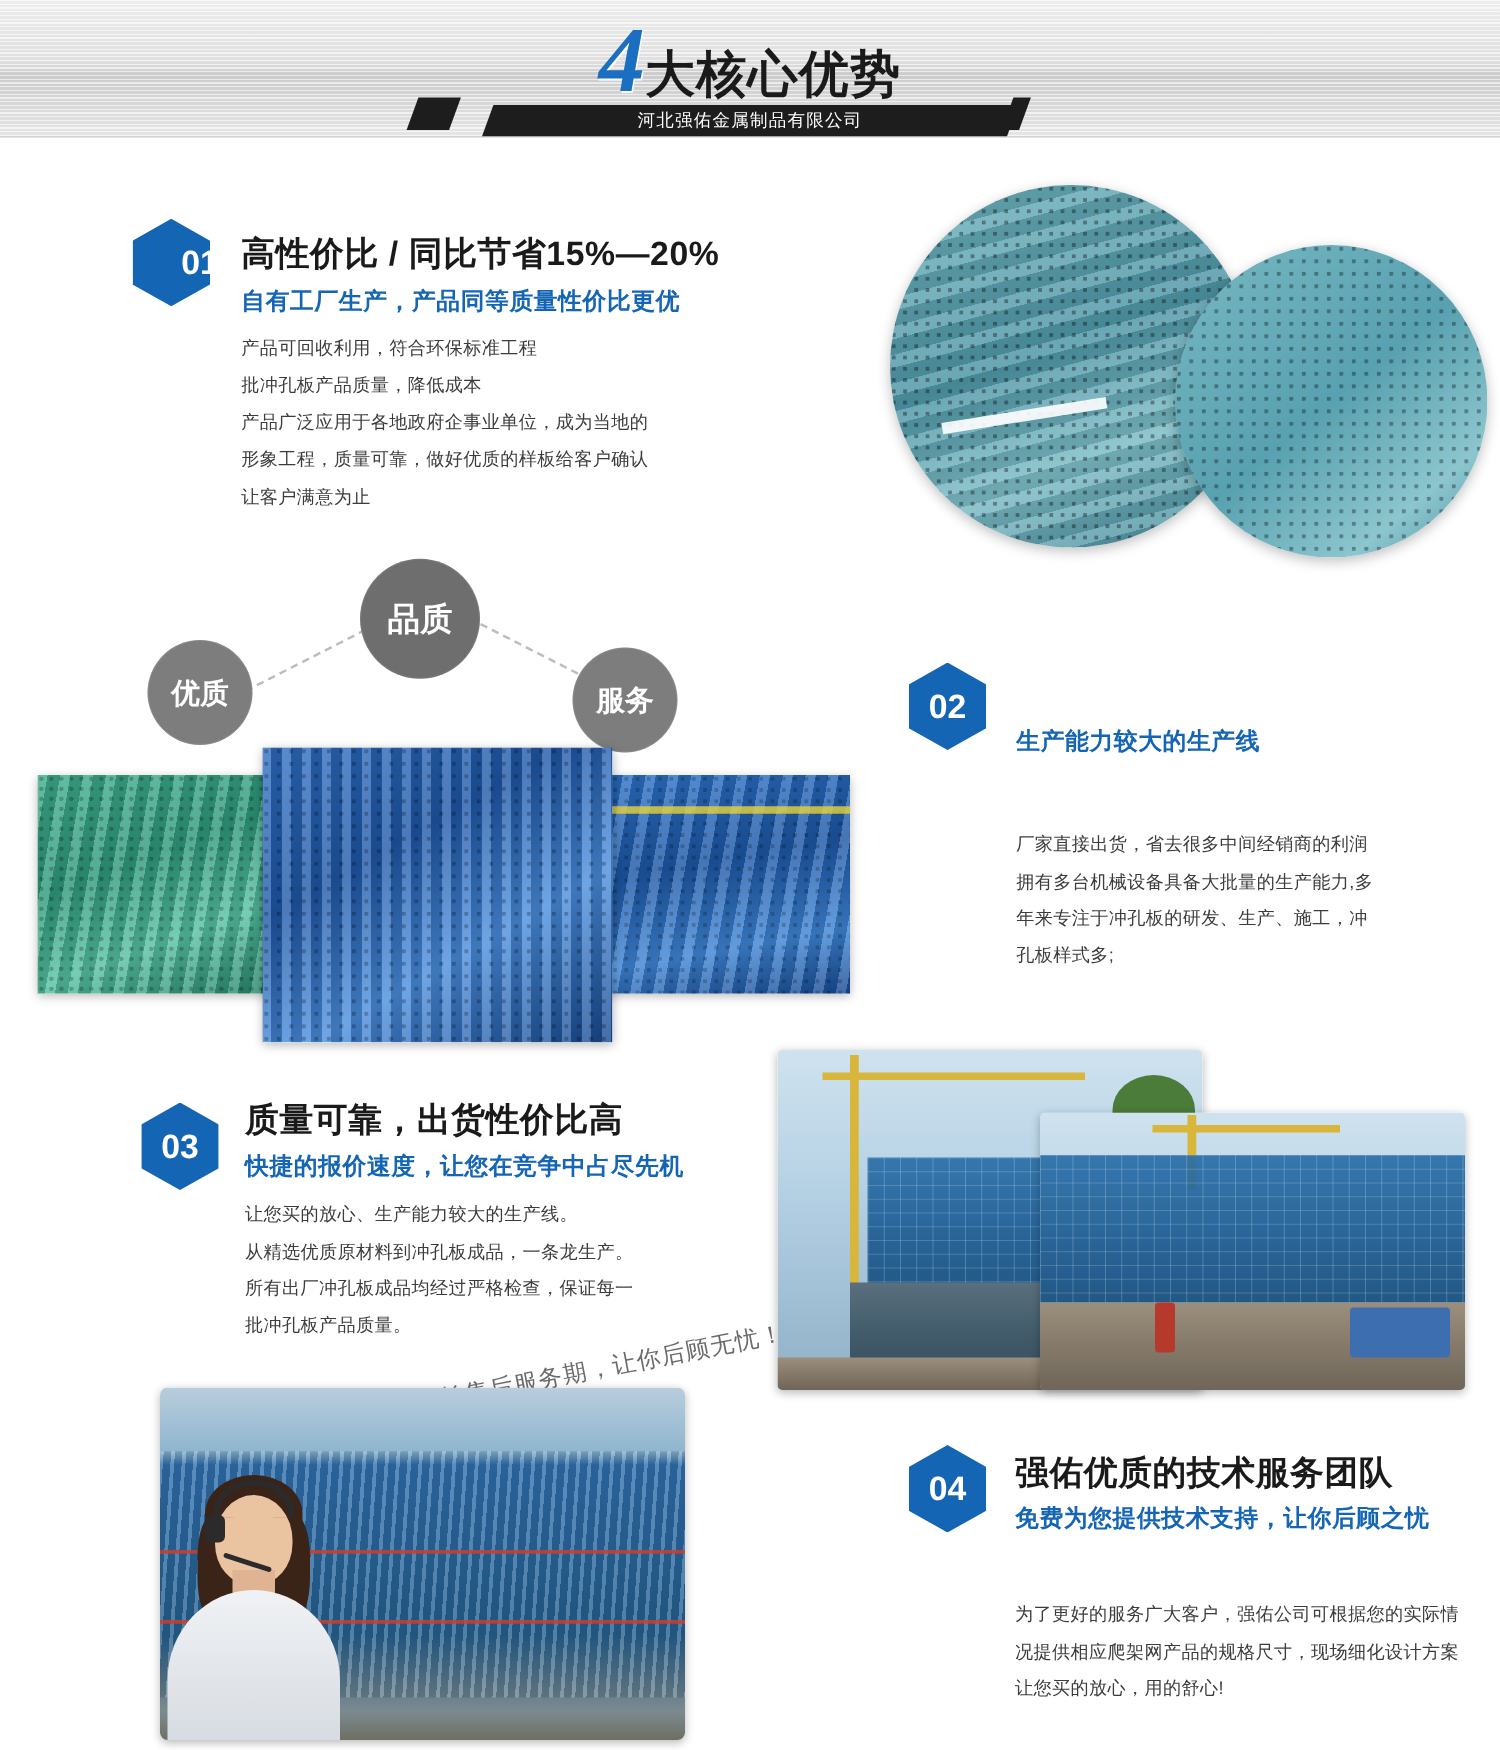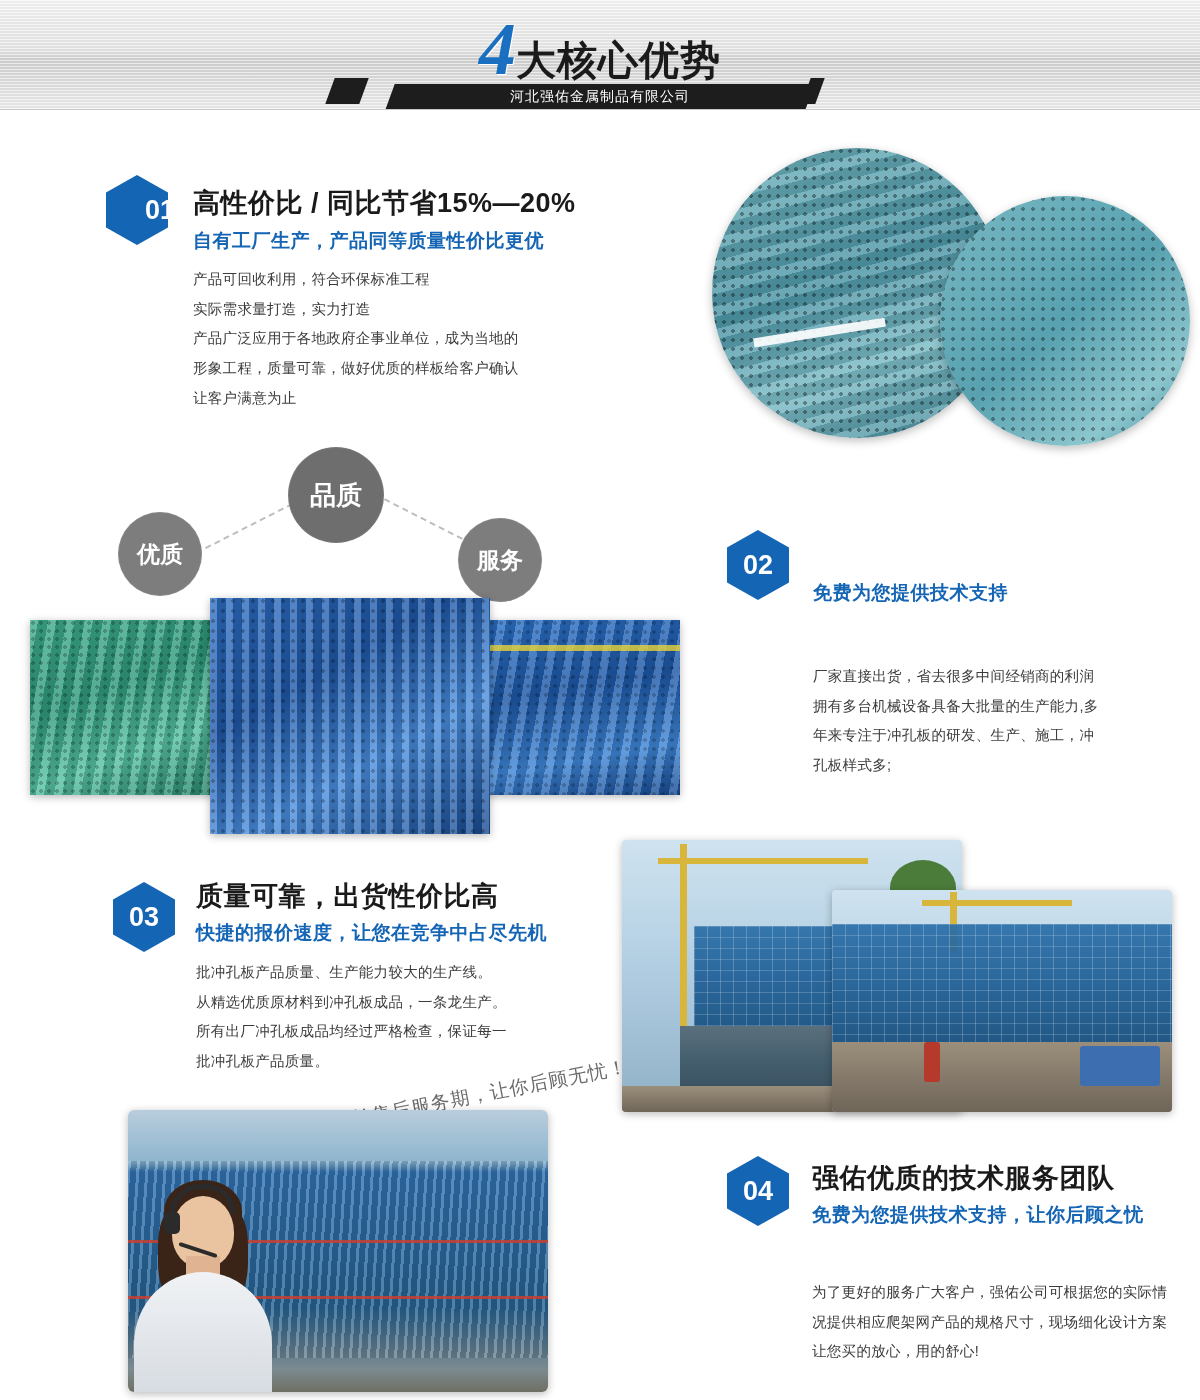--- a/index.html
+++ b/index.html
@@ -337,21 +337,21 @@
   </div>
 
   <div class="hex" style="left:106px; top:175px;padding-left:46px;">
     <div class="shape"></div>
     <div class="num">01</div>
   </div>
   <div class="h1-title" style="left:193px; top:185px;">高性价比 / 同比节省15%—20%</div>
   <div class="h2-title" style="left:193px; top:228px;">自有工厂生产，产品同等质量性价比更优</div>
   <div class="body-text" style="left:193px; top:265px; width:420px;">
     <div>产品可回收利用，符合环保标准工程</div>
-    <div>实际需求量打造，实力打造</div>
+    <div>批冲孔板产品质量，降低成本</div>
     <div>产品广泛应用于各地政府企事业单位，成为当地的</div>
     <div>形象工程，质量可靠，做好优质的样板给客户确认</div>
     <div>让客户满意为止</div>
   </div>
 
   <div class="circle-photo" style="left:712px; top:148px; width:290px; height:290px;">
     <div class="teal-plate"></div>
     <div class="wave-lines"></div>
     <div class="perf" style="position:absolute; inset:0; opacity:.85;"></div>
     <div class="white-strip" style="left:14%; top:62%; width:46%; height:9px; transform:rotate(-9deg); opacity:.9;"></div>
@@ -381,36 +381,36 @@
     <div class="mesh-blue2"></div>
     <div class="corrug-diag"></div>
     <div class="perf" style="position:absolute; inset:0; opacity:.5; background-size:9px 9px;"></div>
     <div class="white-strip" style="left:0; top:14%; width:100%; height:6px; background:#e8d33a; opacity:.8;"></div>
   </div>
 
   <div class="hex" style="left:727px; top:530px;">
     <div class="shape"></div>
     <div class="num">02</div>
   </div>
-  <div class="h2-title" style="left:813px; top:580px;">免费为您提供技术支持</div>
+  <div class="h2-title" style="left:813px; top:580px;">生产能力较大的生产线</div>
   <div class="body-text" style="left:813px; top:618px; width:360px;margin-top:44px;">
     <div>厂家直接出货，省去很多中间经销商的利润</div>
     <div>拥有多台机械设备具备大批量的生产能力,多</div>
     <div>年来专注于冲孔板的研发、生产、施工，冲</div>
     <div>孔板样式多;</div>
   </div>
 
   <div class="hex" style="left:113px; top:882px;">
     <div class="shape"></div>
     <div class="num">03</div>
   </div>
   <div class="h1-title" style="left:196px; top:878px;">质量可靠，出货性价比高</div>
   <div class="h2-title" style="left:196px; top:920px;">快捷的报价速度，让您在竞争中占尽先机</div>
   <div class="body-text" style="left:196px; top:958px; width:400px;">
-    <div>批冲孔板产品质量、生产能力较大的生产线。</div>
+    <div>让您买的放心、生产能力较大的生产线。</div>
     <div>从精选优质原材料到冲孔板成品，一条龙生产。</div>
     <div>所有出厂冲孔板成品均经过严格检查，保证每一</div>
     <div>批冲孔板产品质量。</div>
   </div>
 
   <div class="img-box shadow" style="left:622px; top:840px; width:340px; height:272px; border-radius:4px;">
     <div class="site-sky"></div>
     <div class="crane-mast" style="left:58px; top:4px; height:200px;"></div>
     <div class="crane-arm" style="left:36px; top:18px; width:210px;"></div>
     <div class="site-net" style="left:72px; top:86px; width:250px; height:110px;">

